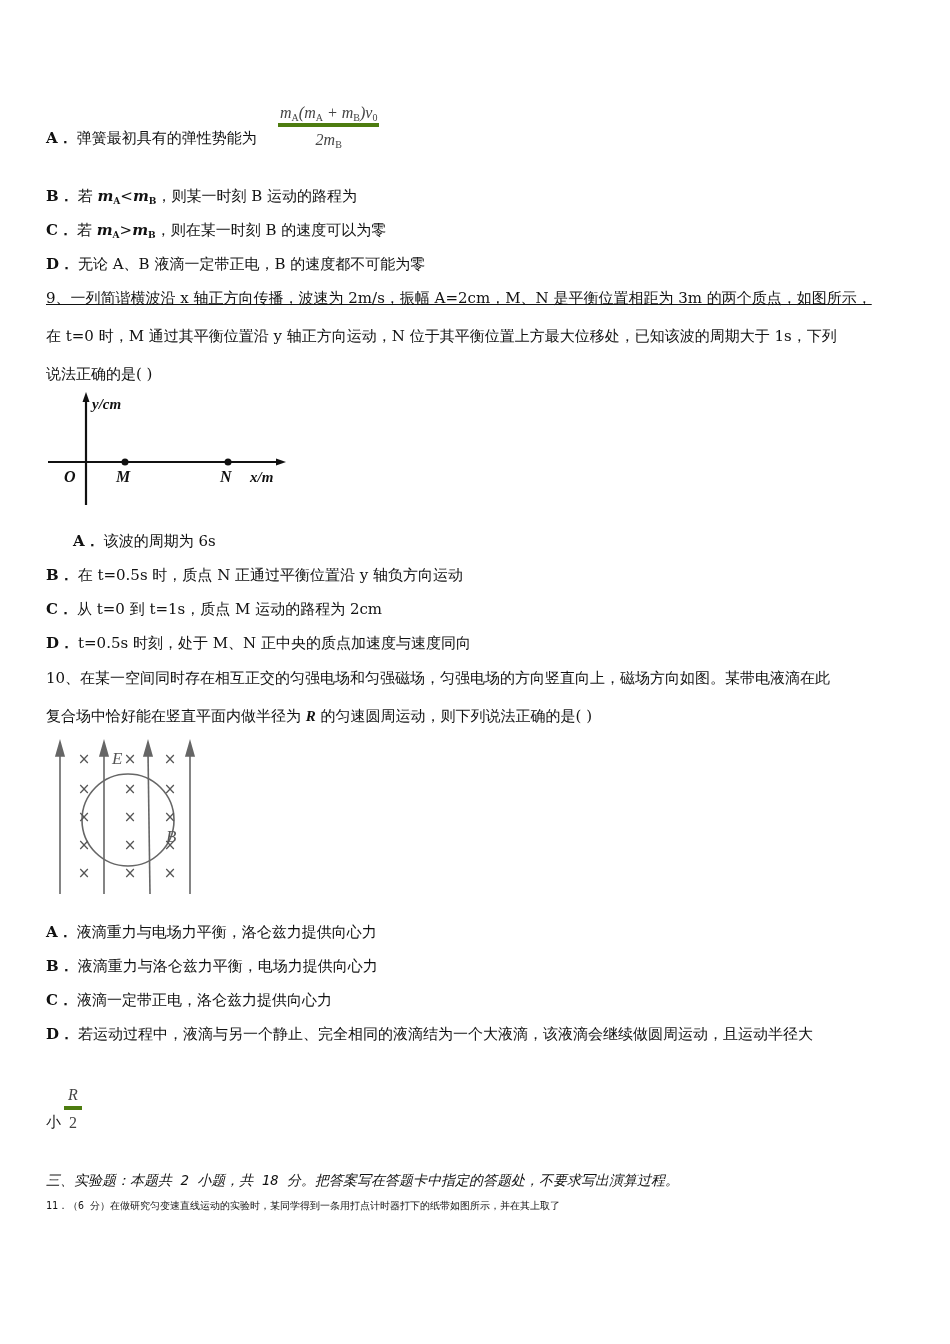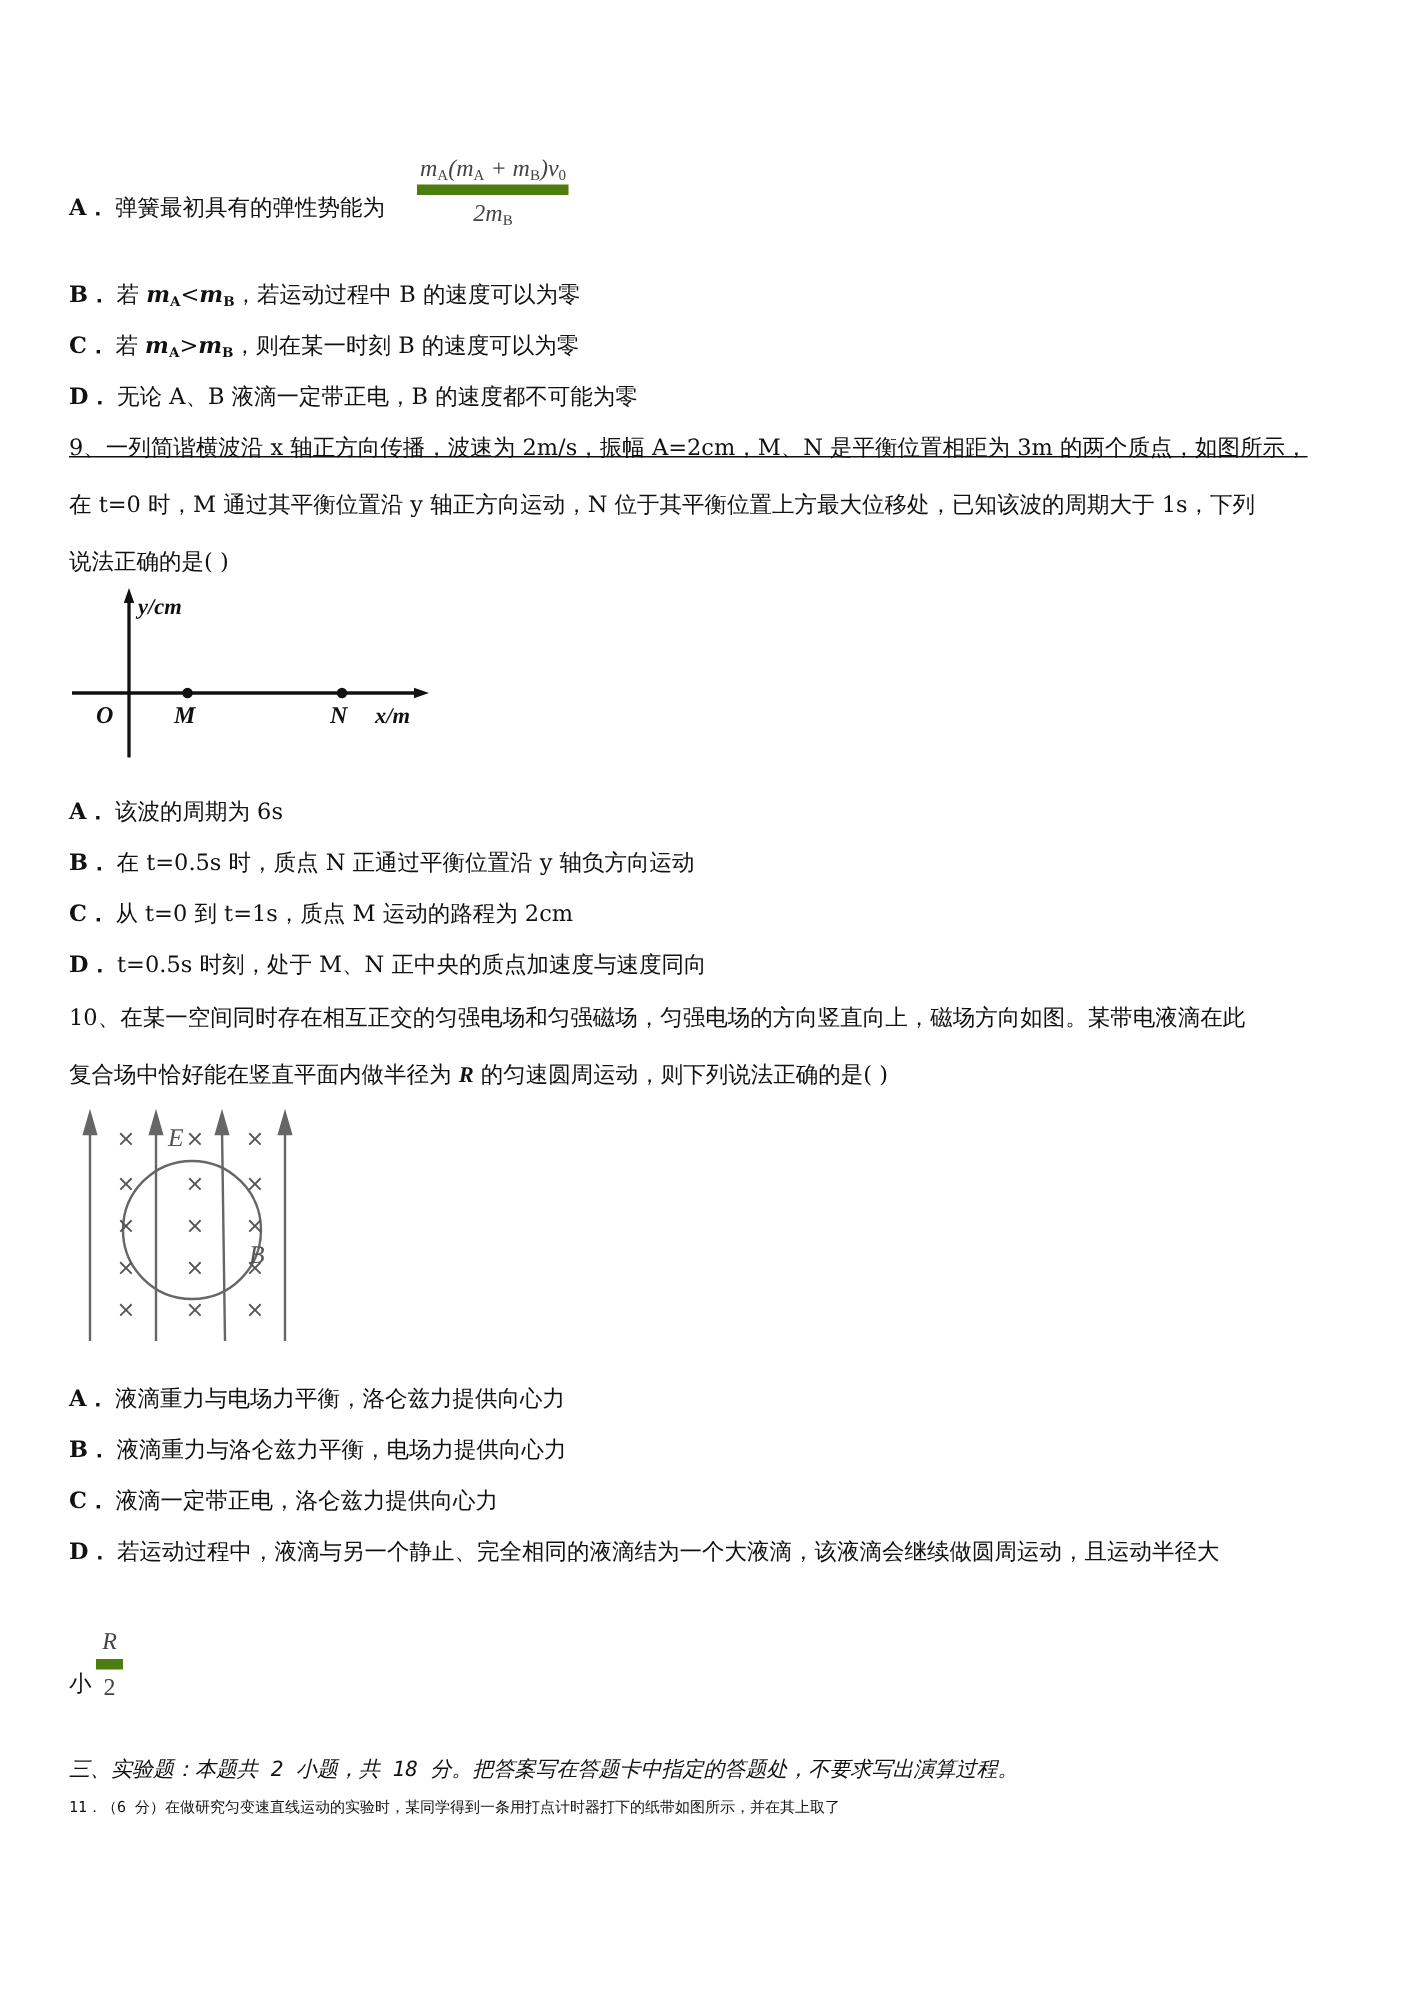--- a/index.html
+++ b/index.html
@@ -5,46 +5,46 @@
   html, body { margin: 0; padding: 0; background: #ffffff; }
   body {
     width: 950px; height: 1344px; position: relative; overflow: hidden;
     font-family: "DejaVu Serif", "Liberation Serif", serif;
     color: #111111;
   }
   .line {
     position: absolute; left: 46px; font-size: 15px; line-height: 20px;
     white-space: nowrap;
   }
-  .bold { font-weight: bold; }
+  .bold { font-weight: bold; margin-left: 27px; }
   .opt-label { font-weight: bold; margin-right: 4px; }
   .math { font-family: "Liberation Serif", serif; font-style: italic; }
   .sub { font-size: 9px; vertical-align: -3px; font-style: normal; }
   .frac {
     position: absolute; text-align: center; color: #444;
     font-family: "Liberation Serif", serif;
   }
-  .frac .num { font-size: 16px; font-style: italic; padding: 0 2px; border-bottom: 7px solid #4d7c0f; }
+  .frac .num { font-size: 16px; font-style: italic; padding: 0 2px; border-bottom: 4px solid #4d7c0f; }
   .frac .den { font-size: 16px; font-style: italic; padding-top: 4px; }
   .frac .num .sub, .frac .den .sub { font-size: 10px; }
   .figure { position: absolute; }
 </style>
 </head>
 <body>
 
 <div class="line" style="top:128px;">
   <span class="opt-label">A．</span><span>弹簧最初具有的弹性势能为</span>
 </div>
 <div class="frac" style="left:278px; top:104px;">
   <div class="num">m<span class="sub">A</span>(m<span class="sub">A</span> + m<span class="sub">B</span>)v<span class="sub">0</span></div>
   <div class="den">2m<span class="sub">B</span></div>
 </div>
 
 <div class="line" style="top:186px;">
-  <span class="opt-label">B．</span><span>若 </span><b><i>m</i><span class="sub">A</span></b><span>&lt;</span><b><i>m</i><span class="sub">B</span></b><span>，若运动过程中 B 的速度可以为零</span>
+  <span class="opt-label">B．</span><span>若 </span><b><i>m</i><span class="sub">A</span></b><span>&lt;</span><b><i>m</i><span class="sub">B</span></b><span>，则某一时刻 B 运动的路程为</span>
 </div>
 
 <div class="line" style="top:220px;">
   <span class="opt-label">C．</span><span>若 </span><b><i>m</i><span class="sub">A</span></b><span>&gt;</span><b><i>m</i><span class="sub">B</span></b><span>，则在某一时刻 B 的速度可以为零</span>
 </div>
 
 <div class="line" style="top:254px;">
   <span class="opt-label">D．</span><span>无论 A、B 液滴一定带正电，B 的速度都不可能为零</span>
 </div>
 

